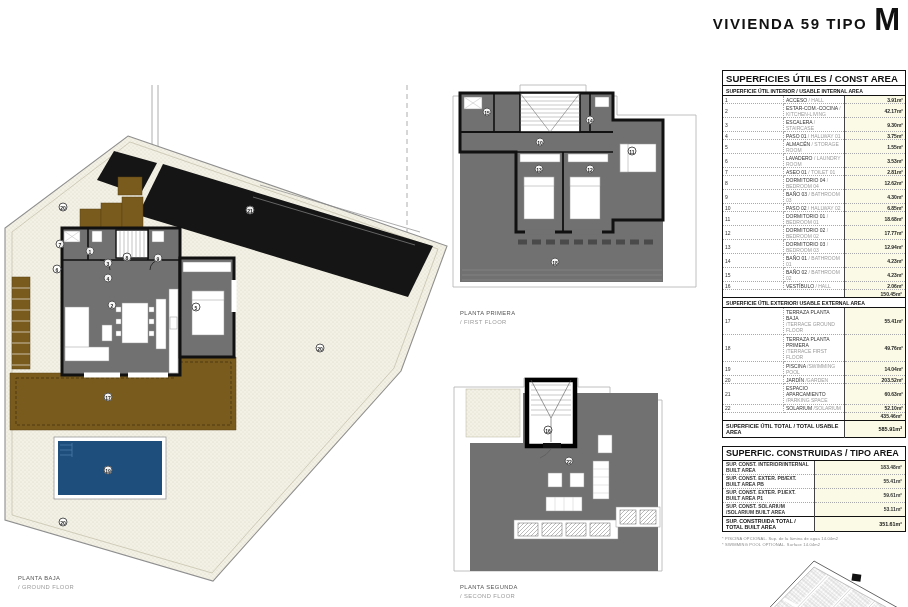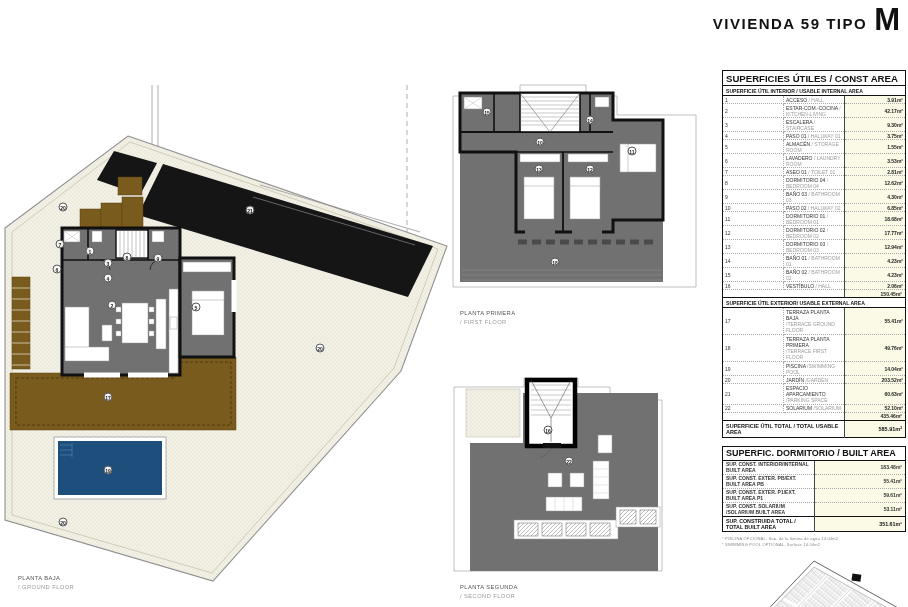--- a/index.html
+++ b/index.html
@@ -400,21 +400,21 @@
         <tr class="t-total">
           <td colspan="2">SUPERFICIE ÚTIL TOTAL / TOTAL USABLE AREA</td>
           <td class="c-val">585.91m²</td>
         </tr>
       </tbody>
     </table>
 
     <table class="built">
       <tbody>
         <tr class="t-title">
-            <td colspan="2">SUPERFIC. DORMITORIO / BUILT AREA</td>
+            <td colspan="2">SUPERFIC. CONSTRUIDAS / TIPO AREA</td>
           </tr>
       </tbody>
       <tbody id="rows-built">
           <tr class="b-row">
             <td>SUP. CONST. INTERIOR/INTERNAL BUILT AREA</td>
             <td class="c-val">183.48m²</td>
           </tr>
           <tr class="b-row">
             <td>SUP. CONST. EXTER. PB/EXT. BUILT AREA PB</td>
             <td class="c-val">55.41m²</td>

